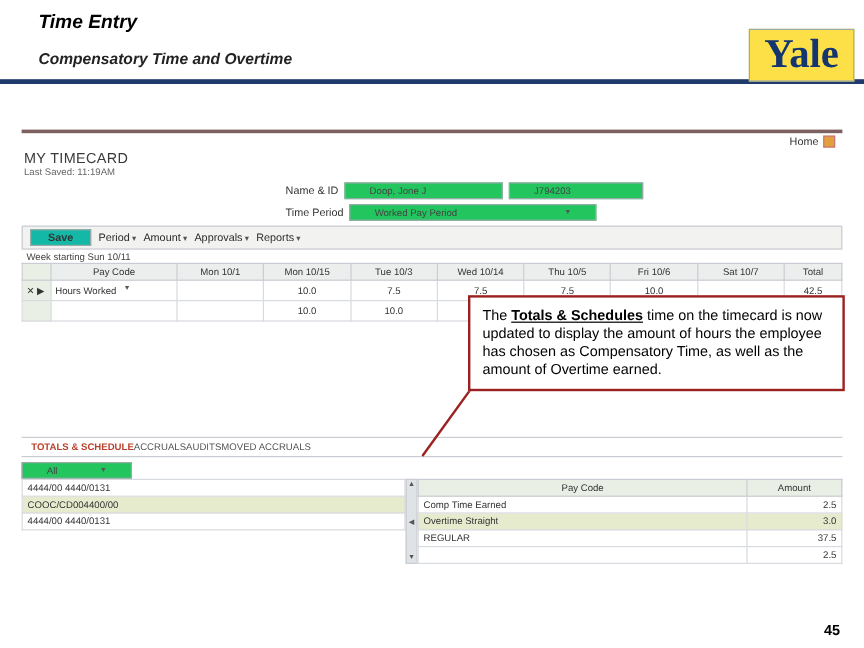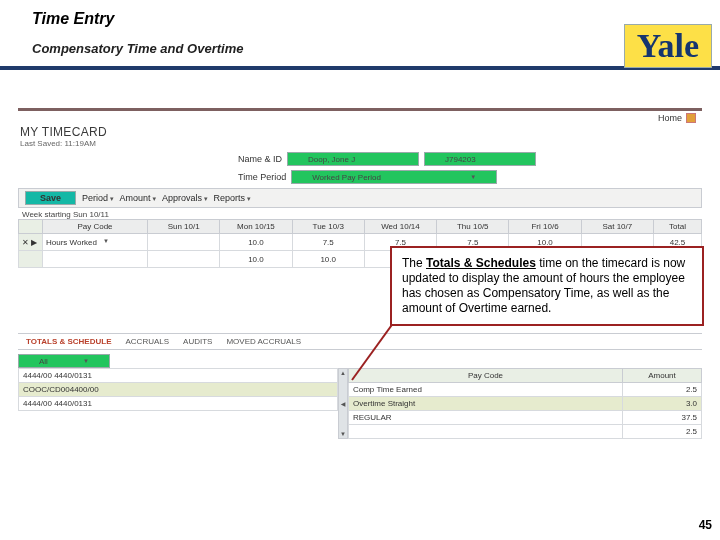--- a/index.html
+++ b/index.html
@@ -44,21 +44,21 @@
   .pcCell{display:flex;align-items:flex-start;gap:6px}
   .ddArr{font-size:6px;color:#555}
 
   
   .callout{position:absolute;left:390px;top:246px;width:290px;background:#fff;border:2px solid #9b2121;
            padding:8px 10px;font-size:12px;line-height:1.25;z-index:5}
   .callout u{font-weight:bold}
   .leader{position:absolute;left:350px;top:322px;width:45px;height:60px;z-index:4}
 
   
-  .tabs{margin-top:65px;border-top:1px solid #c9ccd2;border-bottom:1px solid #c9ccd2;display:flex;gap:14px;
+  .tabs{margin-top:96px;border-top:1px solid #c9ccd2;border-bottom:1px solid #c9ccd2;display:flex;
         padding:3px 8px;font-size:8px;background:#fff}
   .tabs span{color:#555}
   .tabs span.active{color:#b9412c;font-weight:bold}
 
   .totRow{display:flex;gap:6px;align-items:stretch;margin-top:4px}
   .allBox{width:50px}
   .allBox .fld{width:100%}
 
   
   .twoTbl{display:flex;gap:0;position:relative;width:100%}
@@ -69,21 +69,21 @@
   table.tot{border-collapse:collapse;font-size:8px;color:#333;width:100%}
   table.tot th{background:#e9efe5;border:1px solid #c9ccd2;padding:2px 4px;font-weight:normal;text-align:center}
   table.tot td{border:1px solid #d7dade;padding:2px 4px;background:#fff}
   table.tot tr.hl td{background:#e6ebce}
   table.tot td.num{text-align:right}
 
   .tblL{flex:1 1 47%}
   .tblR{flex:1 1 52%}
 
   
-  .slideNo{position:absolute;bottom:8px;right:8px;font-size:12px;font-weight:bold}
+  .slideNo{position:absolute;bottom:8px;right:20px;font-size:12px;font-weight:bold}
 </style>
 </head>
 <body>
 <div id="slide">
 
   <div class="hdr">
     <h1>Time Entry</h1>
     <h2>Compensatory Time and Overtime</h2>
   </div>
   <div class="yale">Yale</div>
@@ -134,21 +134,21 @@
           <col>
           <col>
           <col>
           <col>
           <col style="width:48px">
       </colgroup>
       <tbody>
           <tr>
         <th class="tools"></th>
         <th>Pay Code</th>
-        <th>Sun 10/1</th>
+        <th>Mon 10/1</th>
         <th>Mon 10/15</th>
         <th>Tue 10/3</th>
         <th>Wed 10/14</th>
         <th>Thu 10/5</th>
         <th>Fri 10/6</th>
         <th>Sat 10/7</th>
         <th>Total</th>
       </tr>
       <tr>
         <td class="tools left">✕ ▶</td>

